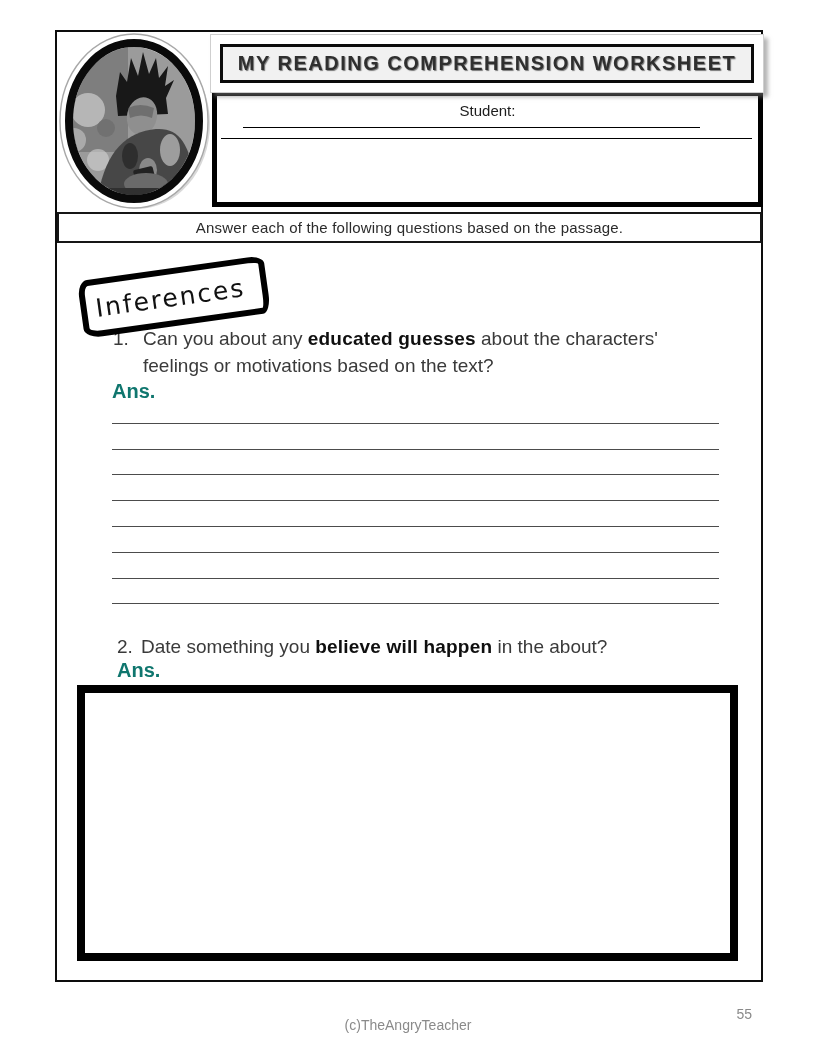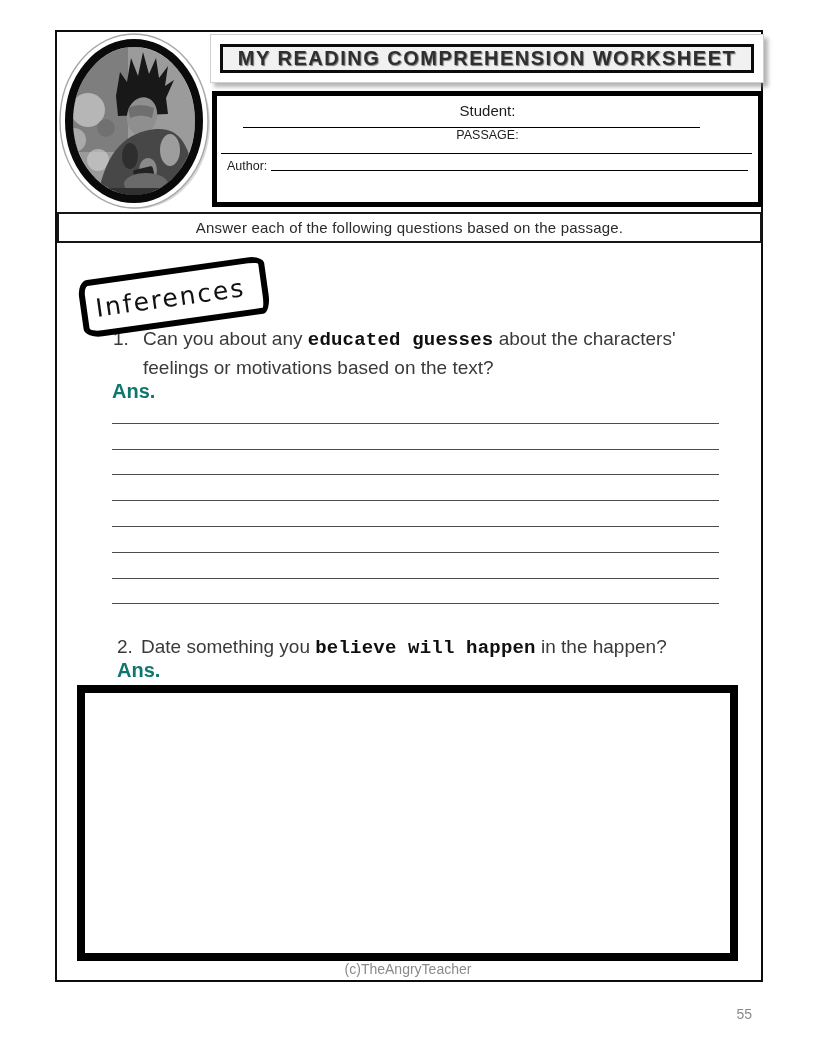--- a/index.html
+++ b/index.html
@@ -6,21 +6,21 @@
   html,body { width:816px; height:1056px; background:#ffffff; }
   body { position:relative; font-family:"Liberation Sans", sans-serif; color:#3d3d3d; overflow:hidden; }
 
   .sheet-frame { position:absolute; left:55px; top:30px; width:708px; height:952px;
                  border:2px solid #0d0d0d; background:#fff; }
 
   
   .photo-wrap { position:absolute; left:58px; top:32px; width:152px; height:178px; z-index:5; }
 
   
-  .banner-outer { position:absolute; left:210px; top:34px; width:554px; height:49px;
+  .banner-outer { position:absolute; left:210px; top:34px; width:554px; height:59px;
                   background:#ffffff; border:1px solid #cfcfcf; padding:9px; z-index:4;
                   box-shadow:4px 4px 4px rgba(120,120,120,.55); }
   .banner-inner { width:100%; height:100%; border:3px solid #0b0b0b; background:#f1f1f1;
                   display:flex; align-items:center; justify-content:center; }
   .banner-title { font-weight:bold; font-size:20px; letter-spacing:1.5px; color:#2f2f2f;
                   text-shadow:1px 1px 1px rgba(90,90,90,.8); white-space:nowrap; }
 
   
   .student-box { position:absolute; left:212px; top:91px; width:551px; height:116px;
                  border:5px solid #000; background:#fff; z-index:3; padding-top:5px;
@@ -45,38 +45,38 @@
            border:6px solid #000; background:#fff; transform:rotate(-8deg);
            border-radius:10px 16px 8px 18px / 16px 8px 18px 10px;
            display:flex; align-items:center; z-index:2; }
   .stamp-text { font-family:"DejaVu Sans", sans-serif; font-size:25px; color:#111;
                 letter-spacing:2px; padding-left:9px; white-space:nowrap; }
 
   
   .q-block { position:absolute; display:flex; font-size:19px; line-height:27px; color:#3a3a3a; }
   .q-num { flex:0 0 30px; }
   .q-text { flex:1; }
-  .q-bold { font-family:Liberation Mono, monospace; font-weight:bold; color:#0f0f0f; letter-spacing:.2px; }
+  .q-bold { font-family:Liberation Sans, sans-serif; font-weight:bold; color:#0f0f0f; letter-spacing:.2px; }
   #q1 { left:113px; top:325px; width:600px; }
   #q2 { left:117px; top:633px; width:620px; font-size:19px; }
   #q2 .q-num { flex:0 0 24px; }
   .ans-label { position:absolute; font-size:20px; color:#0f766e;font-weight:bold; }
   #q1-ans { left:112px; top:380px; }
   #q2-ans { left:117px; top:659px; }
 
   
   .lines-wrap { position:absolute; left:112px; top:398px; width:607px; }
   .ans-line { height:25.8px; border-bottom:1.8px solid #4c4c4c; }
 
   
   .draw-box { position:absolute; left:77px; top:685px; width:661px; height:276px;
               border:8px solid #000; background:#fff; }
 
   
-  .footer-credit { position:absolute; left:0; top:961px; width:816px; text-align:center;
+  .footer-credit { position:absolute; left:0; top:1017px; width:816px; text-align:center;
                    font-size:14px; color:#8a8a8a; }
   .footer-page { position:absolute; left:712px; top:1006px; width:40px; text-align:right;
                  font-size:14px; color:#8a8a8a; }
 </style>
 </head>
 <body>
 
 <div class="sheet-frame"></div>
 
 <div class="photo-wrap">
@@ -110,26 +110,21 @@
 
 <div class="banner-outer">
   <div class="banner-inner">
     <span class="banner-title">MY READING COMPREHENSION WORKSHEET</span>
   </div>
 </div>
 
 <div class="student-box">
   <div class="sb-center">Student:</div>
   <div class="sb-line1"></div>
-  <div class="sb-passage">PASSAGE:</div>
   <div class="sb-line2"></div>
-  <div class="sb-author-row">
-    <span class="sb-author-label">Author:</span>
-    <span class="sb-author-line"></span>
-  </div>
 </div>
 
 <div class="instruction-bar">
   <span class="instruction-text">Answer each of the following questions based on the passage.</span>
 </div>
 
 <div class="stamp">
   <span class="stamp-text">Inferences</span>
 </div>
 
@@ -145,20 +140,20 @@
     <div class="ans-line"></div>
     <div class="ans-line"></div>
     <div class="ans-line"></div>
     <div class="ans-line"></div>
     <div class="ans-line"></div>
     <div class="ans-line"></div>
   </div>
 
 <div class="q-block" id="q2">
   <span class="q-num">2.</span>
-  <span class="q-text"><span>Date something you </span><span class="q-bold">believe will happen</span><span> in the happen?</span></span>
+  <span class="q-text"><span>Date something you </span><span class="q-bold">believe will happen</span><span> in the about?</span></span>
 </div>
 <div class="ans-label" id="q2-ans">Ans.</div>
 
 <div class="draw-box"></div>
 
 <div class="footer-credit">(c)TheAngryTeacher</div>
 <div class="footer-page">55</div>
 
 </body></html>

